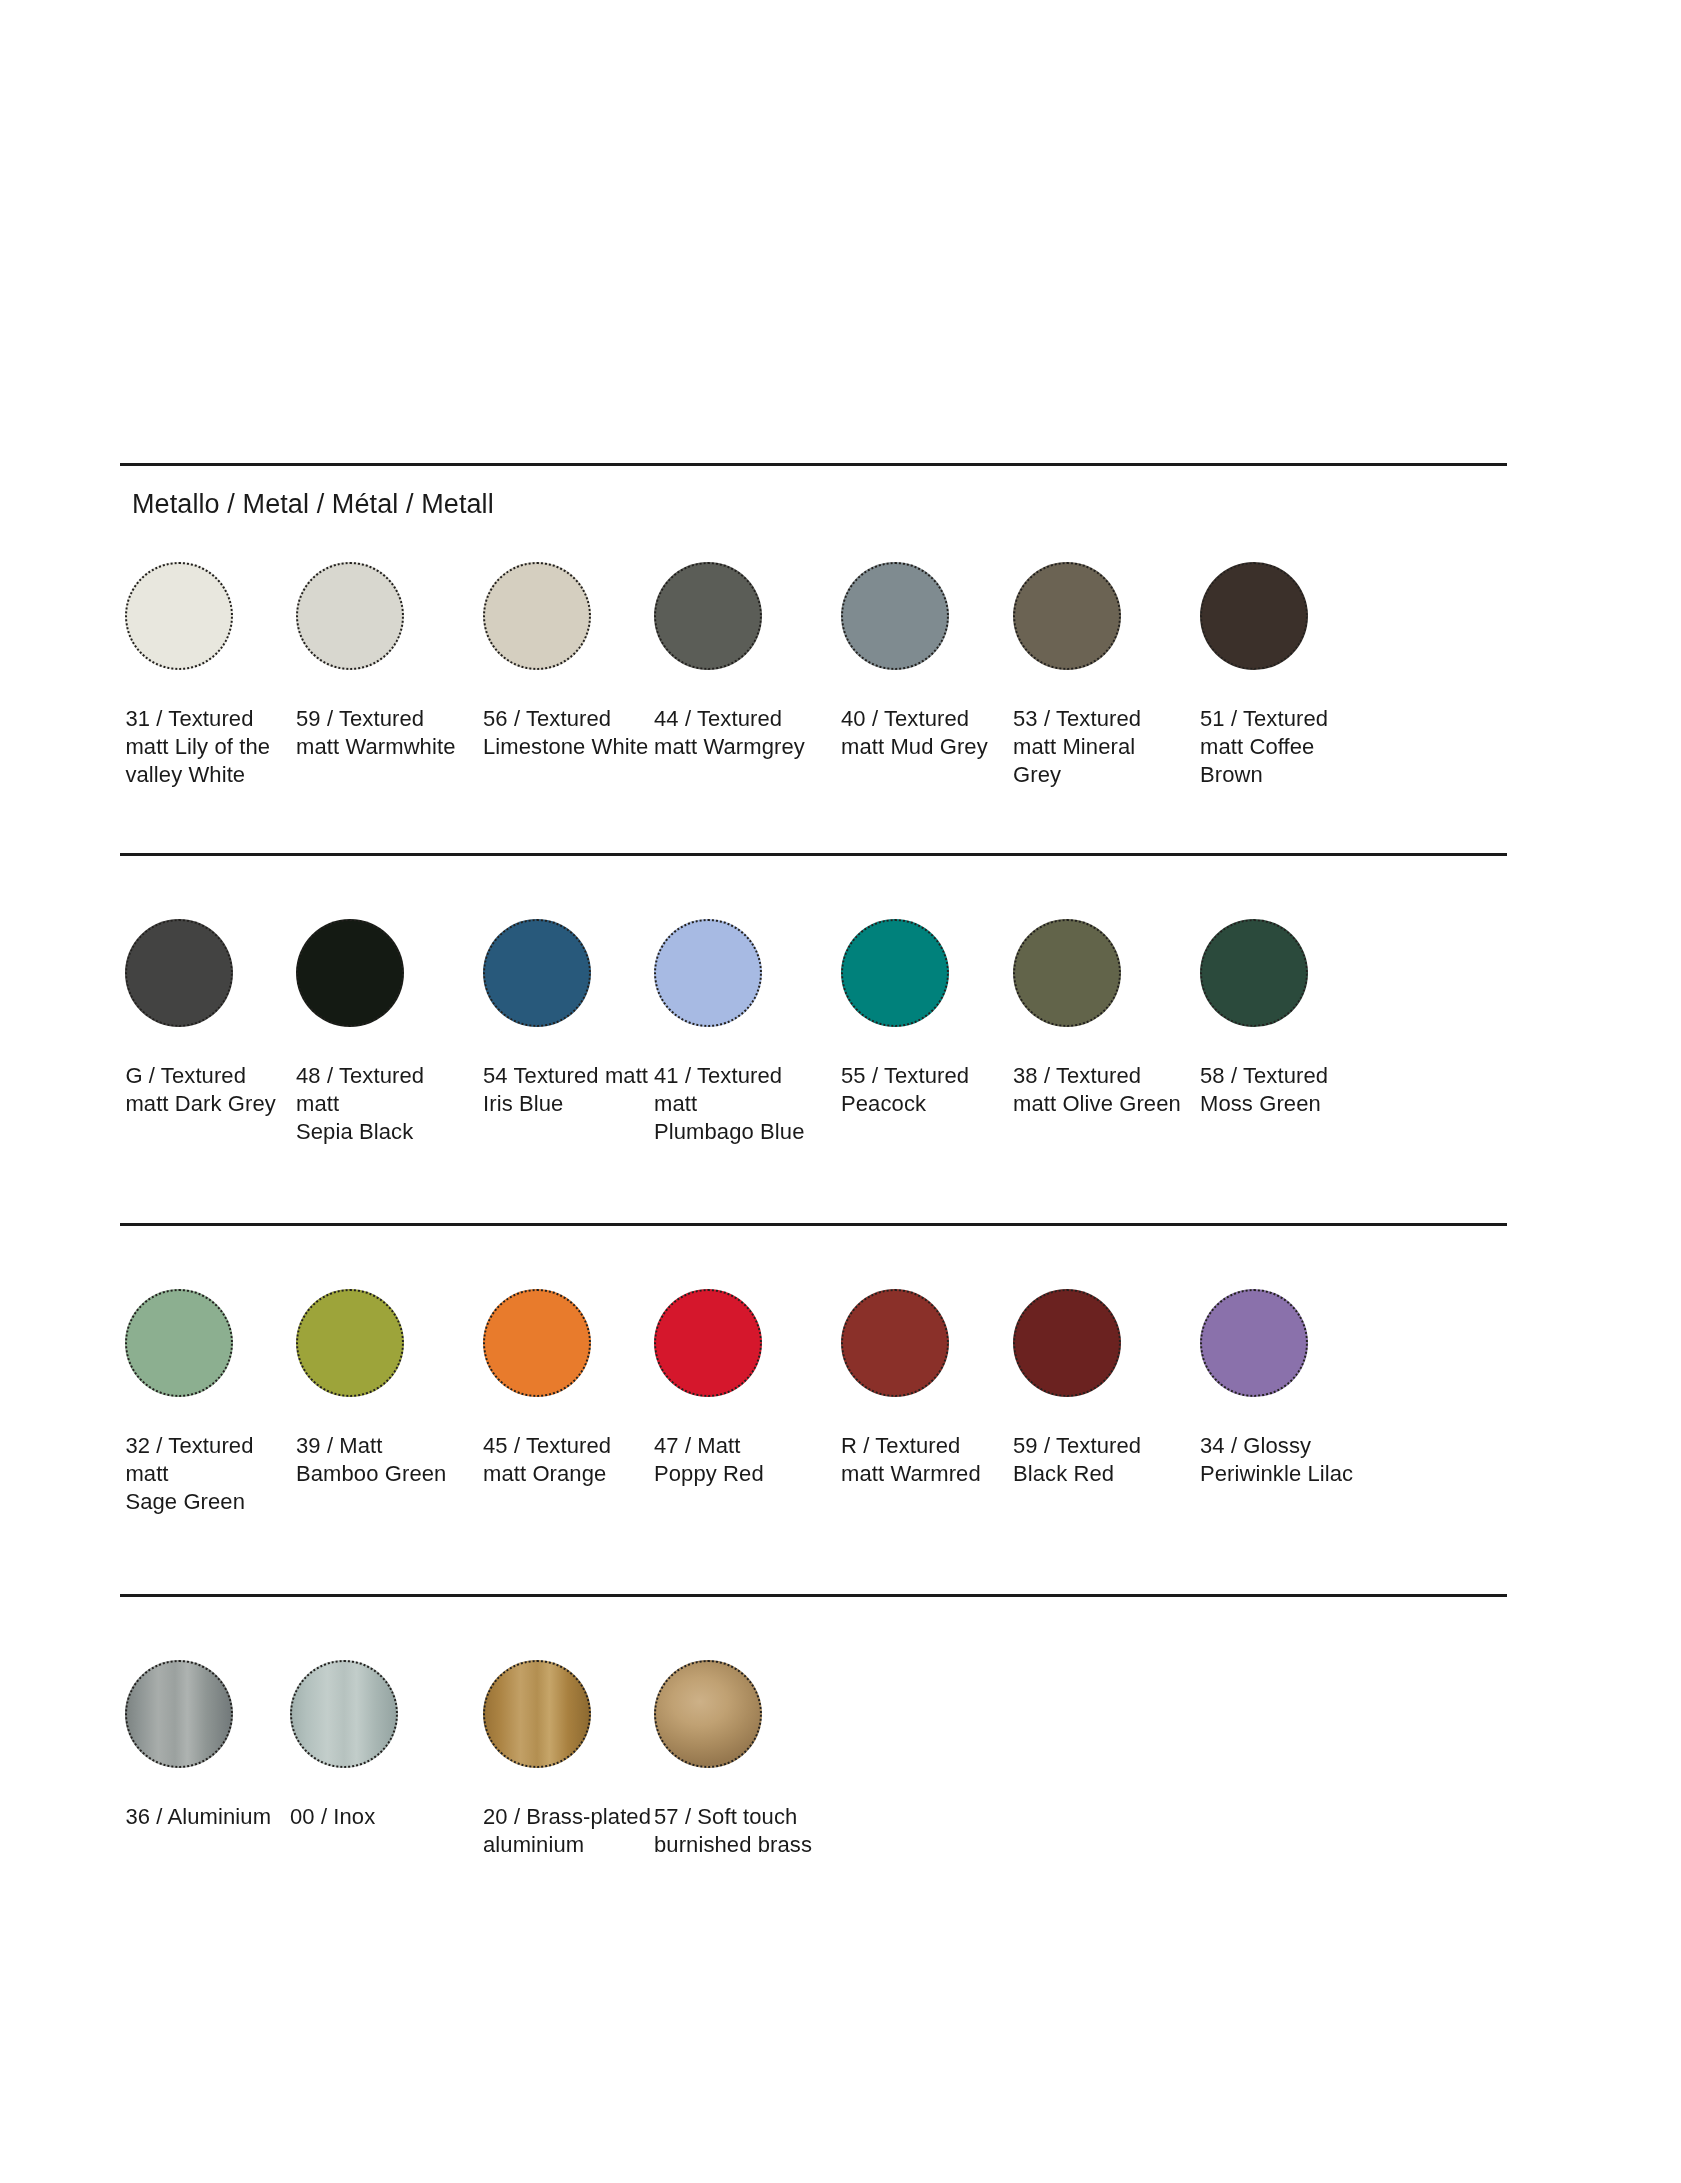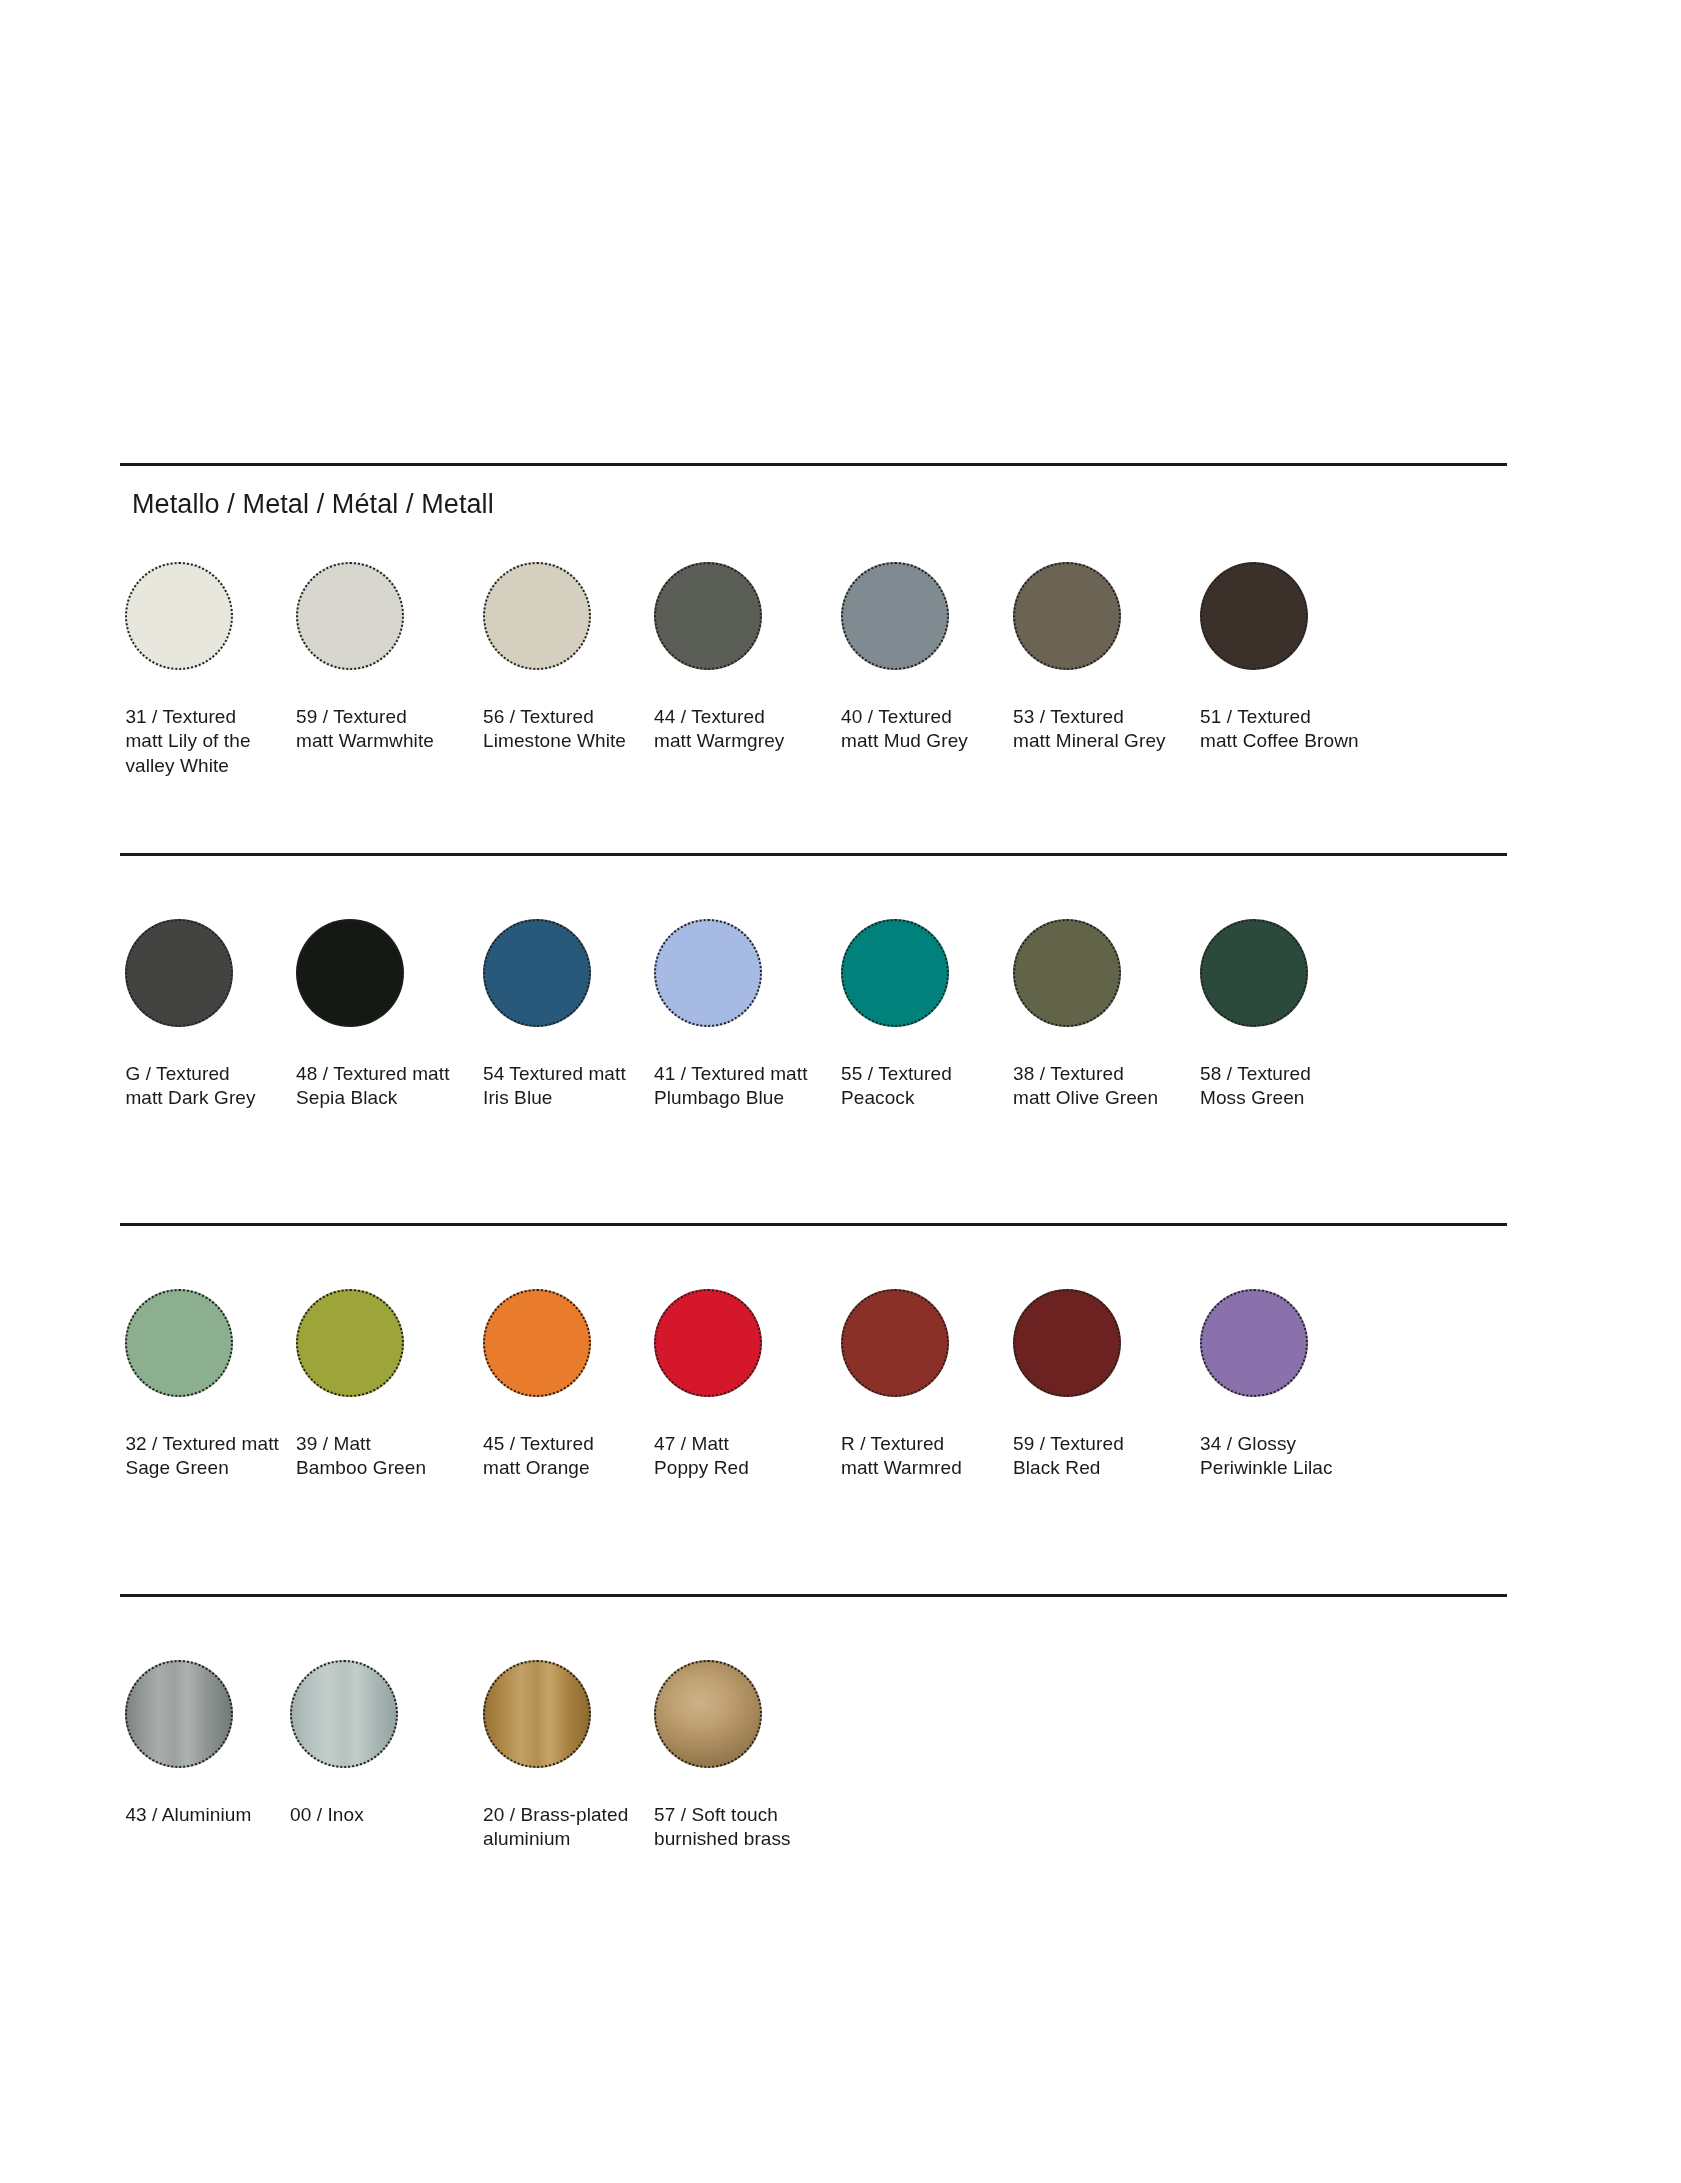--- a/index.html
+++ b/index.html
@@ -58,21 +58,21 @@
     width: 108px;
     height: 108px;
     border-radius: 50%;
     border: 2px dotted #22201e;
     box-sizing: border-box;
     background-clip: padding-box;
   }
 
   .swatch-label {
     margin-top: 35px;
-    font-size: 19px;
+    font-size: 22px;
     line-height: 1.28;
     color: #1a1a1a;
     letter-spacing: 0.1px;
     white-space: pre-line;
   }
 
   
   .footer {
     position: absolute;
     left: 0;
@@ -221,21 +221,21 @@
         </div>
         <div class="swatch-cell" style="left: 1080px;">
           <div class="swatch-disc" style="background: rgb(138, 113, 171);"></div>
           <div class="swatch-label">34 / Glossy
 Periwinkle Lilac</div>
         </div>
       </div>
       <div class="swatch-row" style="position: absolute; left: 0px; top: 1660px;">
         <div class="swatch-cell" style="left: 5.4px;">
           <div class="swatch-disc" style="background: linear-gradient(90deg, rgb(126, 133, 132) 0%, rgb(142, 149, 148) 12%, rgb(168, 173, 171) 30%, rgb(155, 161, 159) 46%, rgb(174, 179, 177) 58%, rgb(143, 150, 148) 76%, rgb(114, 121, 122) 100%);"></div>
-          <div class="swatch-label">43 / Aluminium</div>
+          <div class="swatch-label">36 / Aluminium</div>
         </div>
         <div class="swatch-cell" style="left: 170px;">
           <div class="swatch-disc" style="background: linear-gradient(90deg, rgb(162, 177, 174) 0%, rgb(178, 192, 189) 14%, rgb(195, 206, 203) 34%, rgb(182, 194, 191) 50%, rgb(194, 205, 202) 62%, rgb(169, 183, 180) 80%, rgb(148, 163, 161) 100%);"></div>
           <div class="swatch-label">00 / Inox</div>
         </div>
         <div class="swatch-cell" style="left: 363px;">
           <div class="swatch-disc" style="background: linear-gradient(90deg, rgb(154, 115, 54) 0%, rgb(171, 131, 67) 14%, rgb(194, 160, 102) 34%, rgb(179, 143, 81) 50%, rgb(198, 165, 105) 62%, rgb(168, 128, 63) 80%, rgb(141, 106, 49) 100%);"></div>
           <div class="swatch-label">20 / Brass-plated
 aluminium</div>
         </div>

